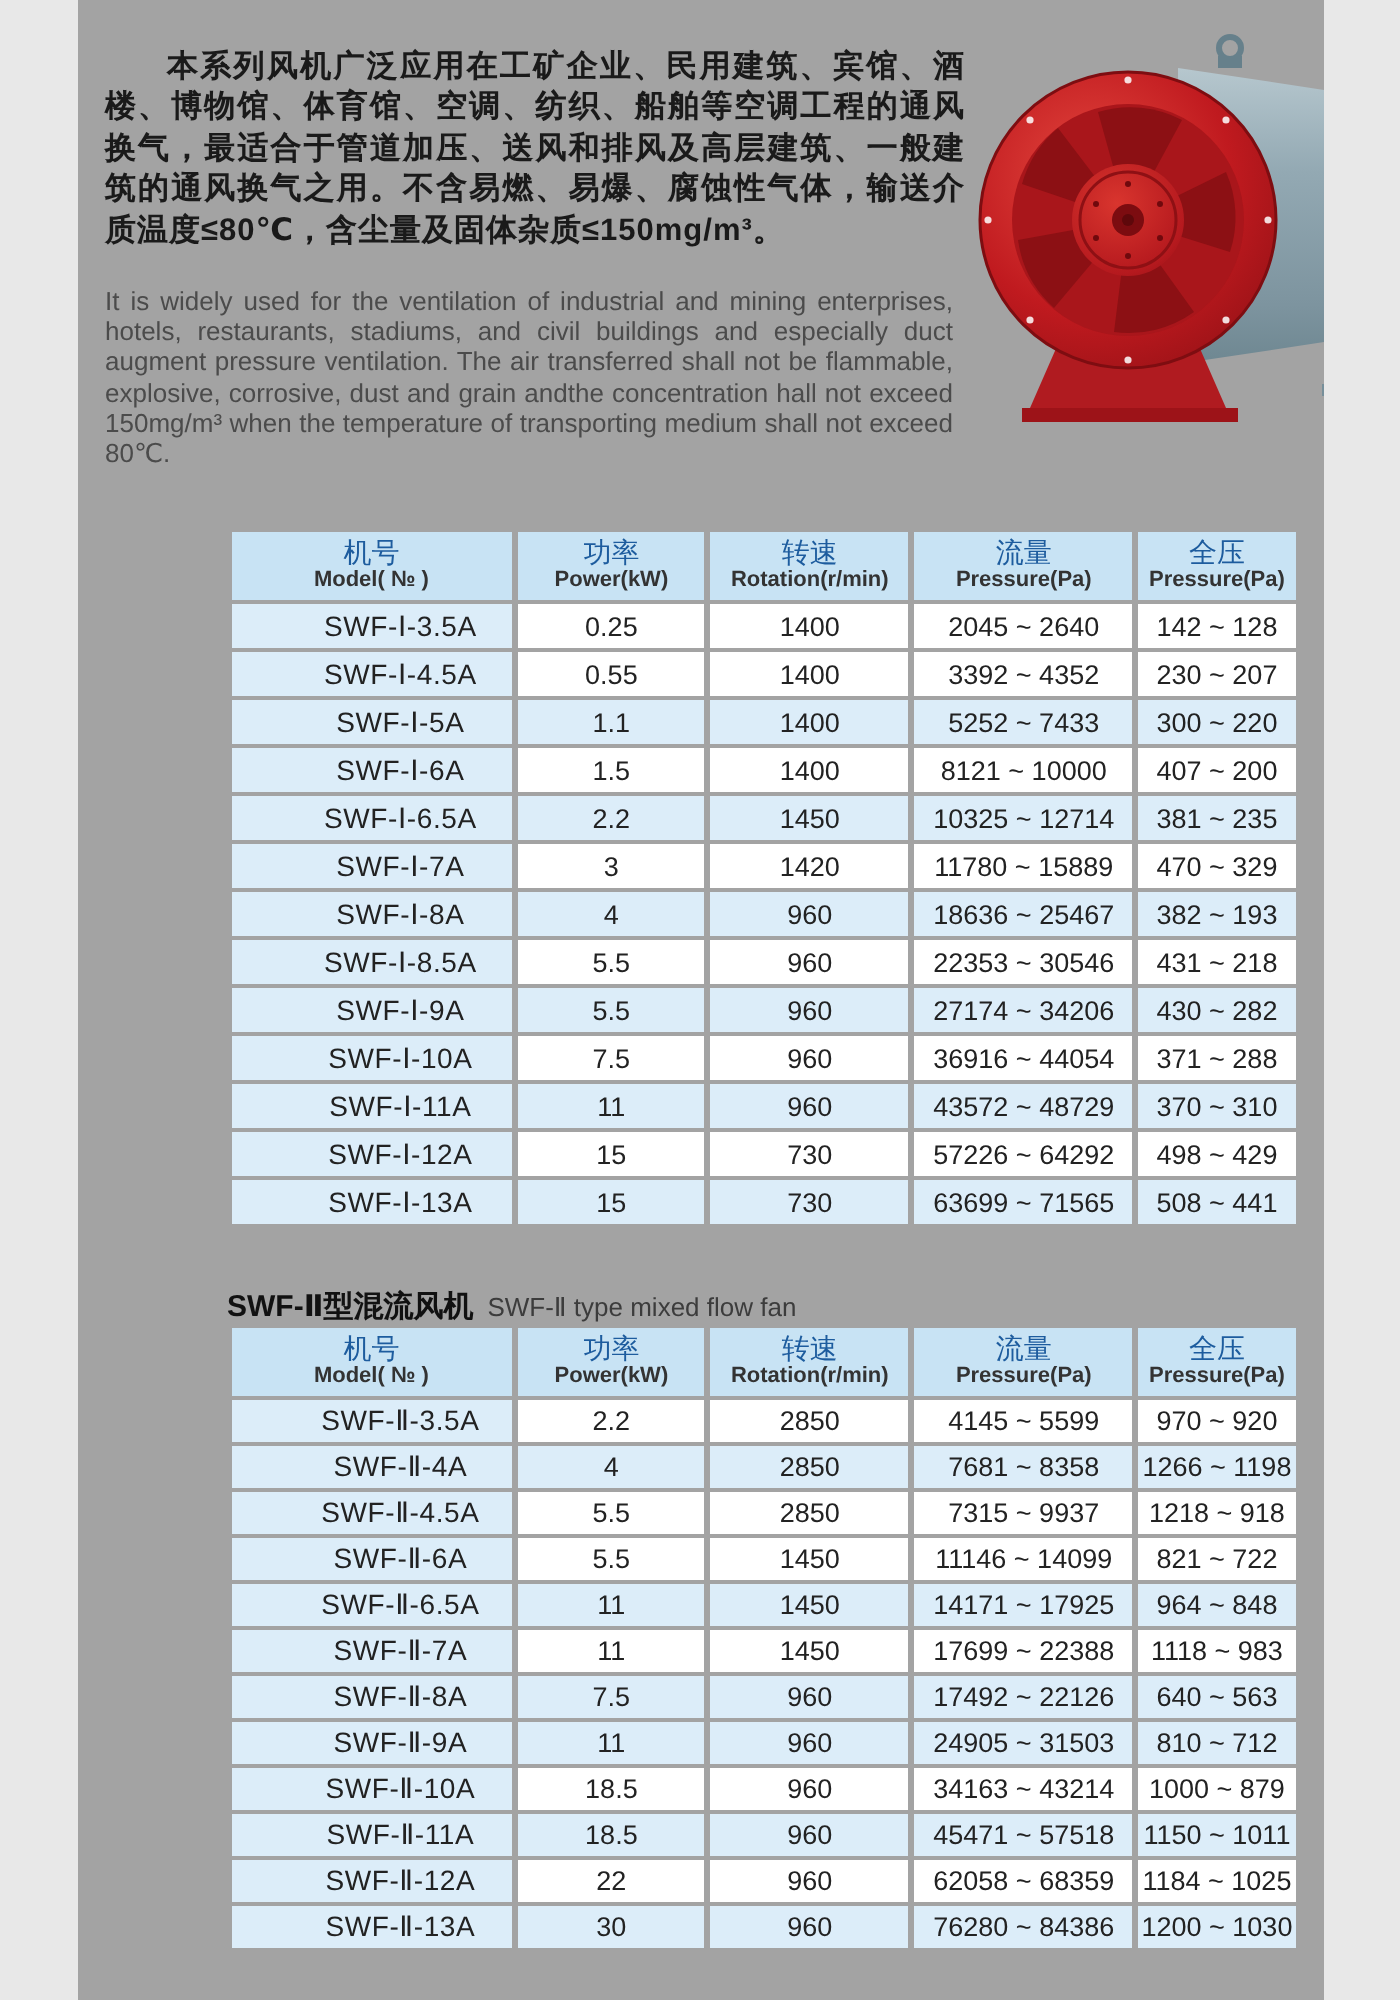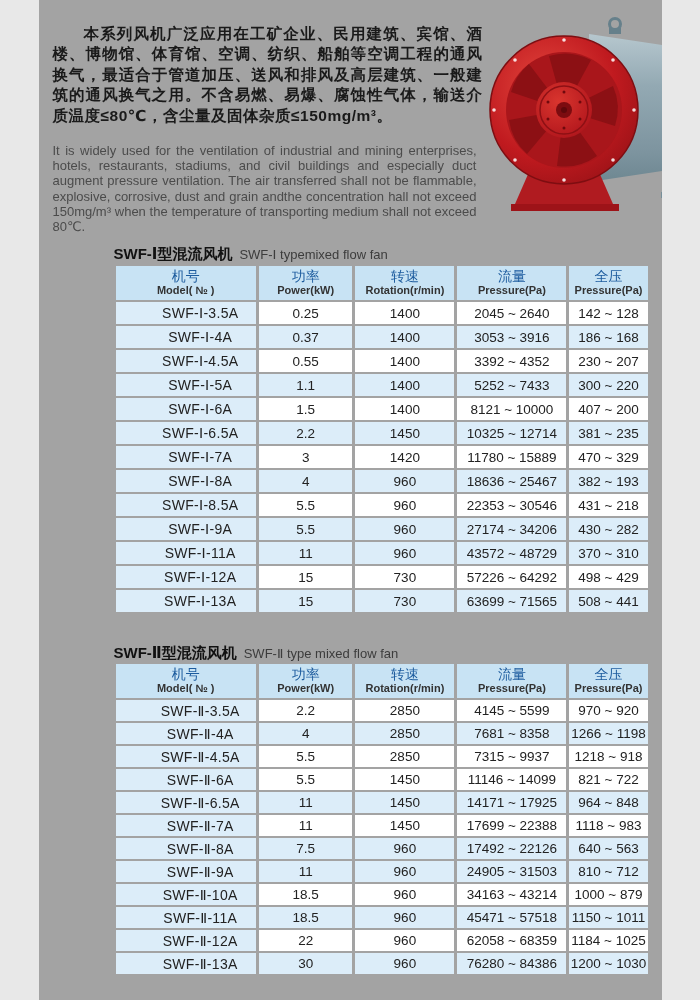--- a/index.html
+++ b/index.html
@@ -127,23 +127,20 @@
             <circle cx="79" cy="124" r="1.5"></circle>
           <circle cx="63" cy="115" r="1.5"></circle>
             <circle cx="63" cy="98" r="1.5"></circle>
         </g>
         <circle cx="79" cy="106" r="8" fill="#7c0c10"></circle>
         <circle cx="79" cy="106" r="3" fill="#5e080b"></circle>
       </g>
     </svg>
   </div>
 
-  <div class="section-title" id="sec1-title">
-    <span class="t-cn">SWF-Ⅰ型混流风机</span><span class="t-en">SWF-Ⅰ typemixed flow fan</span>
-  </div>
 
   <table class="spec-table" id="table-0">
     <colgroup>
         <col style="width:27%">
         <col style="width:18%">
         <col style="width:19%">
         <col style="width:21%">
         <col style="width:15%">
       </colgroup>
     <thead>
@@ -171,27 +168,20 @@
         </tr>
       </thead>
     <tbody>
         <tr>
           <td>SWF-Ⅰ-3.5A</td>
           <td>0.25</td>
           <td>1400</td>
           <td>2045 ~ 2640</td>
           <td>142 ~ 128</td>
         </tr>
-        <tr class="stripe">
-          <td>SWF-Ⅰ-4A</td>
-          <td>0.37</td>
-          <td>1400</td>
-          <td>3053 ~ 3916</td>
-          <td>186 ~ 168</td>
-        </tr>
         <tr>
           <td>SWF-Ⅰ-4.5A</td>
           <td>0.55</td>
           <td>1400</td>
           <td>3392 ~ 4352</td>
           <td>230 ~ 207</td>
         </tr>
         <tr class="stripe">
           <td>SWF-Ⅰ-5A</td>
           <td>1.1</td>
@@ -233,20 +223,27 @@
           <td>960</td>
           <td>22353 ~ 30546</td>
           <td>431 ~ 218</td>
         </tr>
         <tr class="stripe">
           <td>SWF-Ⅰ-9A</td>
           <td>5.5</td>
           <td>960</td>
           <td>27174 ~ 34206</td>
           <td>430 ~ 282</td>
+        </tr>
+        <tr>
+          <td>SWF-Ⅰ-10A</td>
+          <td>7.5</td>
+          <td>960</td>
+          <td>36916 ~ 44054</td>
+          <td>371 ~ 288</td>
         </tr>
         <tr class="stripe">
           <td>SWF-Ⅰ-11A</td>
           <td>11</td>
           <td>960</td>
           <td>43572 ~ 48729</td>
           <td>370 ~ 310</td>
         </tr>
         <tr>
           <td>SWF-Ⅰ-12A</td>

